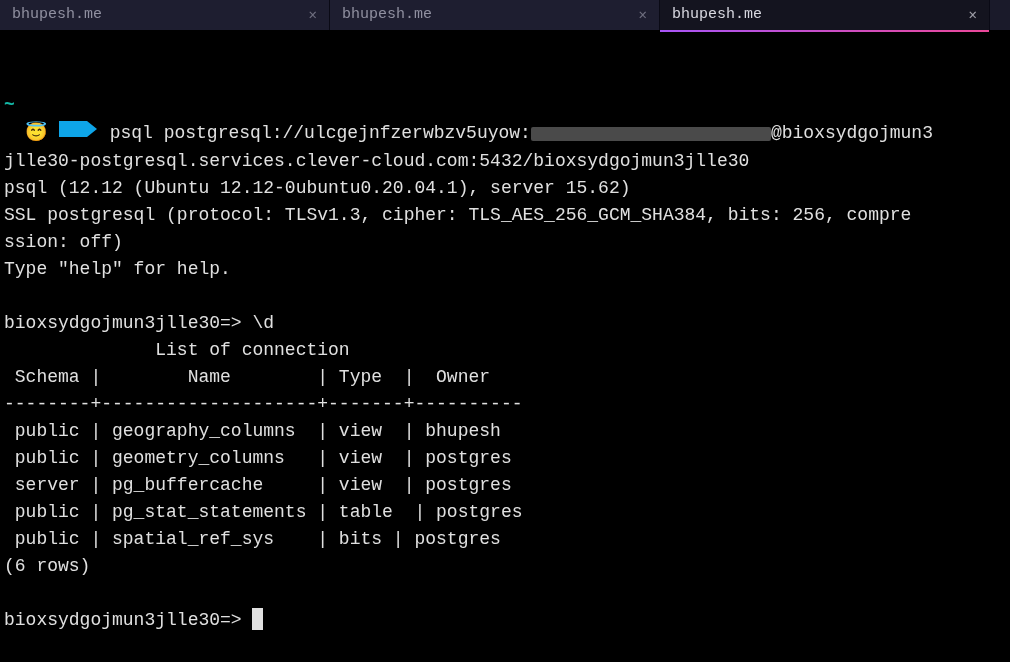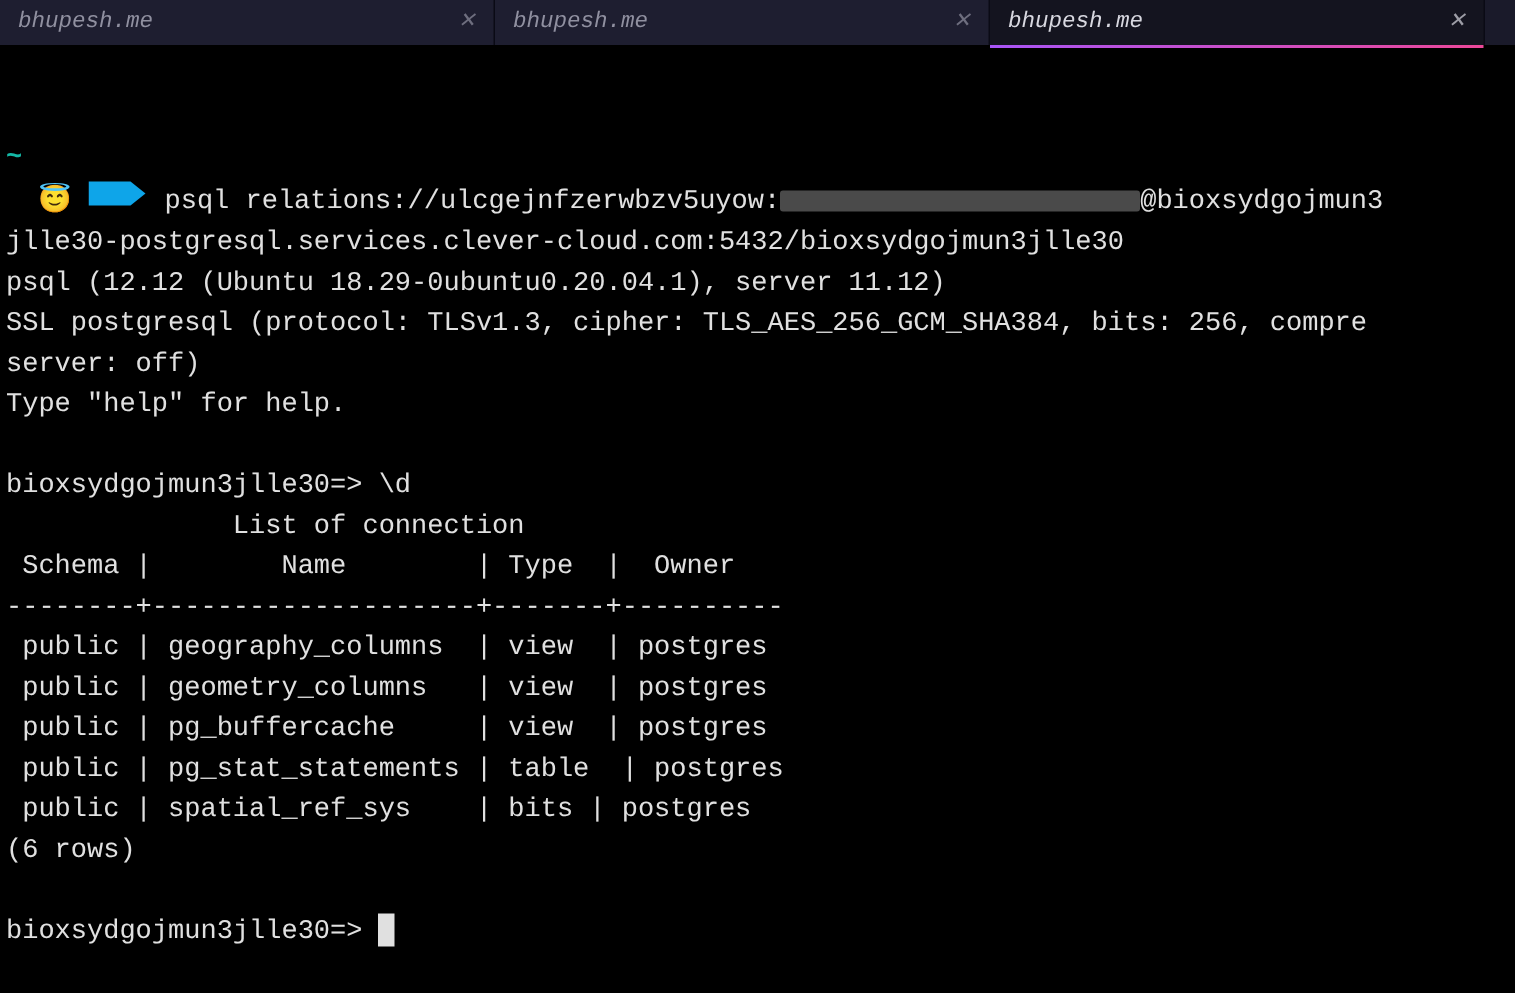--- a/index.html
+++ b/index.html
@@ -21,21 +21,20 @@
     .tab {
       display: flex;
       align-items: center;
       justify-content: space-between;
       padding: 0 12px;
       width: 330px;
       color: #9090a0;
       font-size: 15px;
       cursor: pointer;
       border-right: 1px solid #0a0a15;
-      font-style: italic;
     }
     .tab.inactive {
       background: #1e1e30;
     }
     .tab.active {
       background: #14141f;
       color: #d8d8e0;
       position: relative;
     }
     .tab.active::after {
@@ -92,32 +91,32 @@
   <div class="tab active">
     <span>bhupesh.me</span>
     <span class="tab-close">✕</span>
   </div>
 </div>
 
 <div class="terminal">
 <span class="prompt-sym">~</span>
   <span class="emoji">😇</span> <span class="arrow-wrap"><svg width="40" height="20" viewBox="0 0 40 20">
         <polygon points="0,2 28,2 38,10 28,18 0,18" fill="#0ea5e9"></polygon>
-      </svg></span> <span>psql relations://ulcgejnfzerwbzv5uyow:</span><span class="redacted"></span><span>@bioxsydgojmun3</span>
+      </svg></span> <span>psql postgresql://ulcgejnfzerwbzv5uyow:</span><span class="redacted"></span><span>@bioxsydgojmun3</span>
 <span>jlle30-postgresql.services.clever-cloud.com:5432/bioxsydgojmun3jlle30</span>
-<span>psql (12.12 (Ubuntu 18.29-0ubuntu0.20.04.1), server 11.12)</span>
+<span>psql (12.12 (Ubuntu 12.12-0ubuntu0.20.04.1), server 15.62)</span>
 <span>SSL postgresql (protocol: TLSv1.3, cipher: TLS_AES_256_GCM_SHA384, bits: 256, compre</span>
-<span>server: off)</span>
+<span>ssion: off)</span>
 <span>Type "help" for help.</span>
 
 <span>bioxsydgojmun3jlle30=&gt;</span><span> \d</span>
 <span>              List of connection</span>
 <span> Schema |        Name        | Type  |  Owner   </span>
 <span>--------+--------------------+-------+----------</span>
-<span> public | geography_columns  | view  | postgres</span>
+<span> public | geography_columns  | view  | bhupesh</span>
 <span> public | geometry_columns   | view  | postgres</span>
-<span> public | pg_buffercache     | view  | postgres</span>
+<span> server | pg_buffercache     | view  | postgres</span>
 <span> public | pg_stat_statements | table  | postgres</span>
 <span> public | spatial_ref_sys    | bits | postgres</span>
 <span>(6 rows)</span>
 
 <span>bioxsydgojmun3jlle30=&gt;</span> <span class="cursor-block"></span>
 </div>
 
 </body></html>

